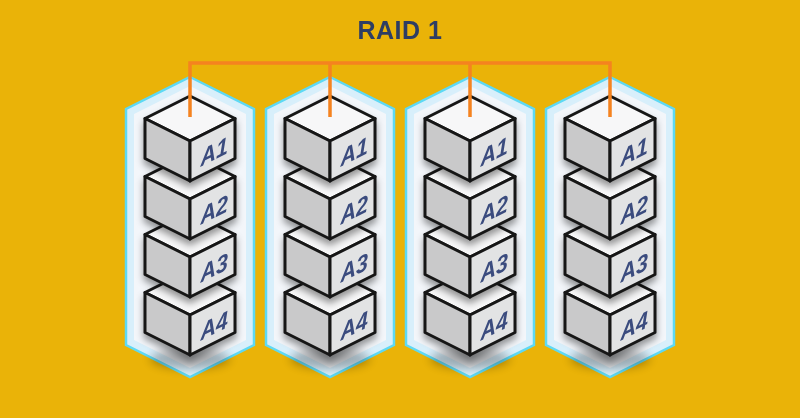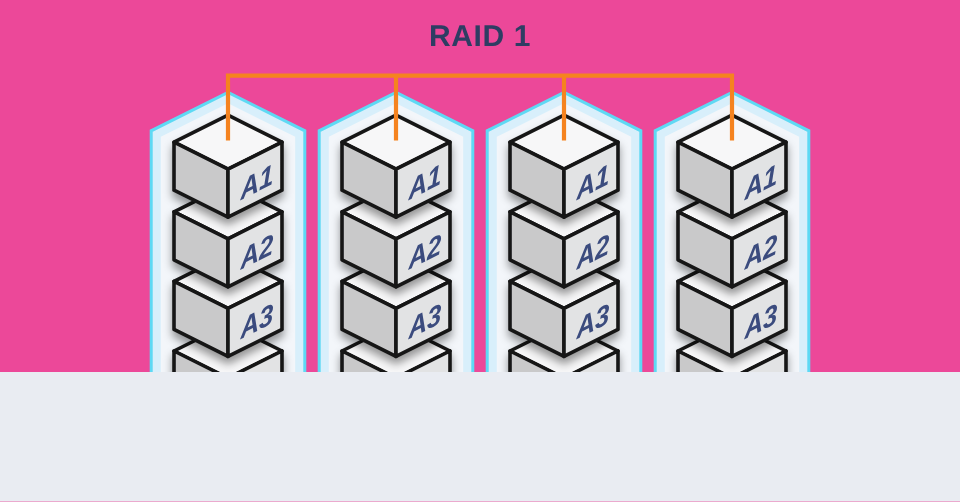--- a/index.html
+++ b/index.html
@@ -4,22 +4,22 @@
 <style>
   html, body {
     margin: 0;
     padding: 0;
     background: #e9ecf2;
     font-family: "Liberation Sans", sans-serif;
   }
   .stage {
     position: relative;
     width: 800px;
-    height: 310px;
-    background: #ec4899;
+    height: 418px;
+    background: #eab308;
     overflow: hidden;
   }
   .diagram-title {
     position: absolute;
     top: 16px;
     left: 0;
     width: 100%;
     text-align: center;
     font-size: 25px;
     font-weight: 700;

